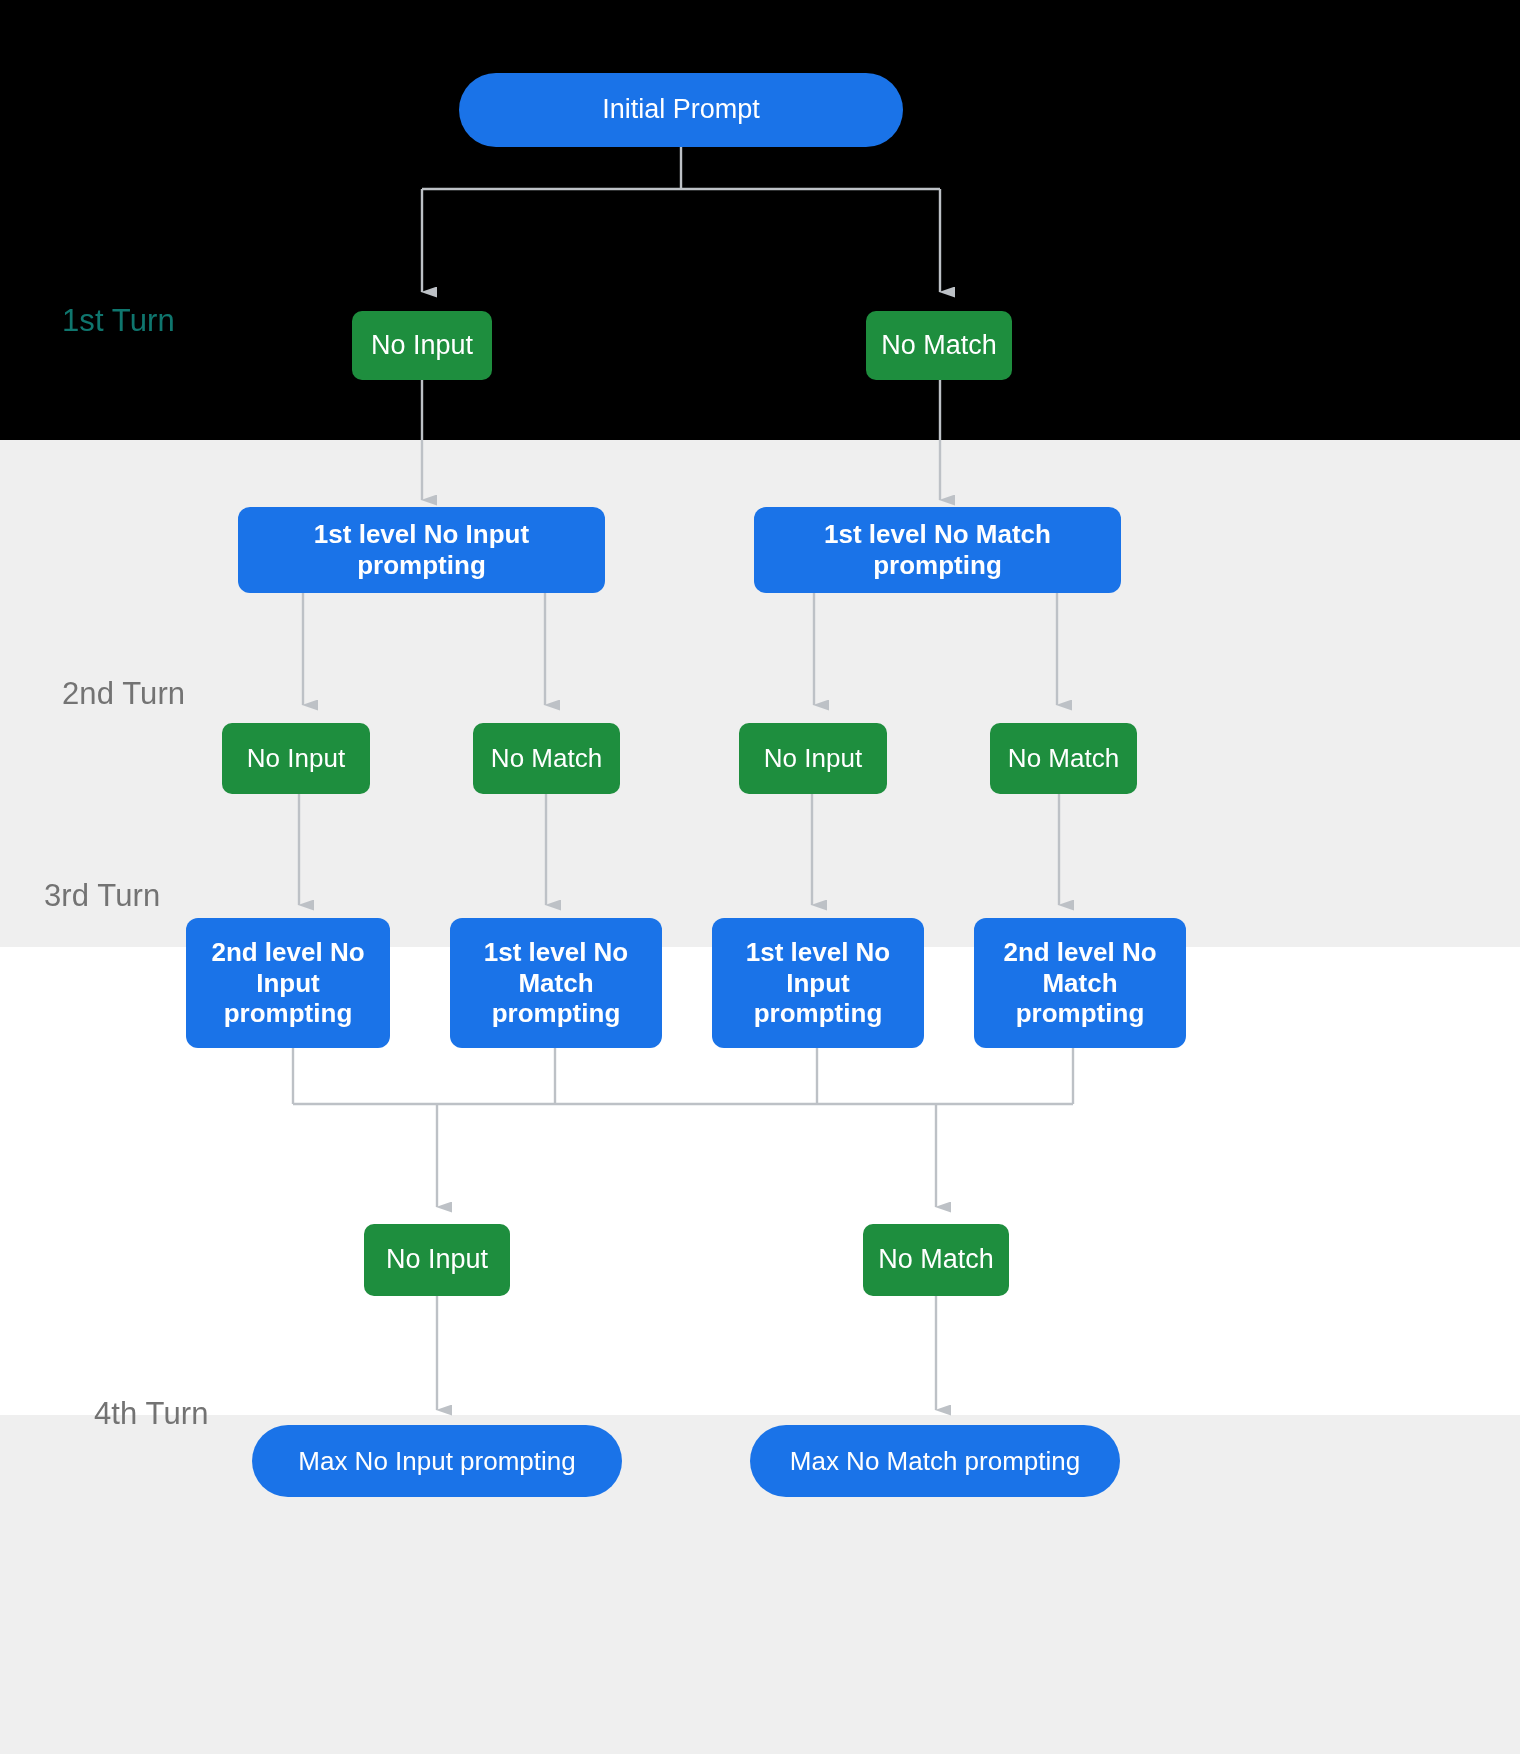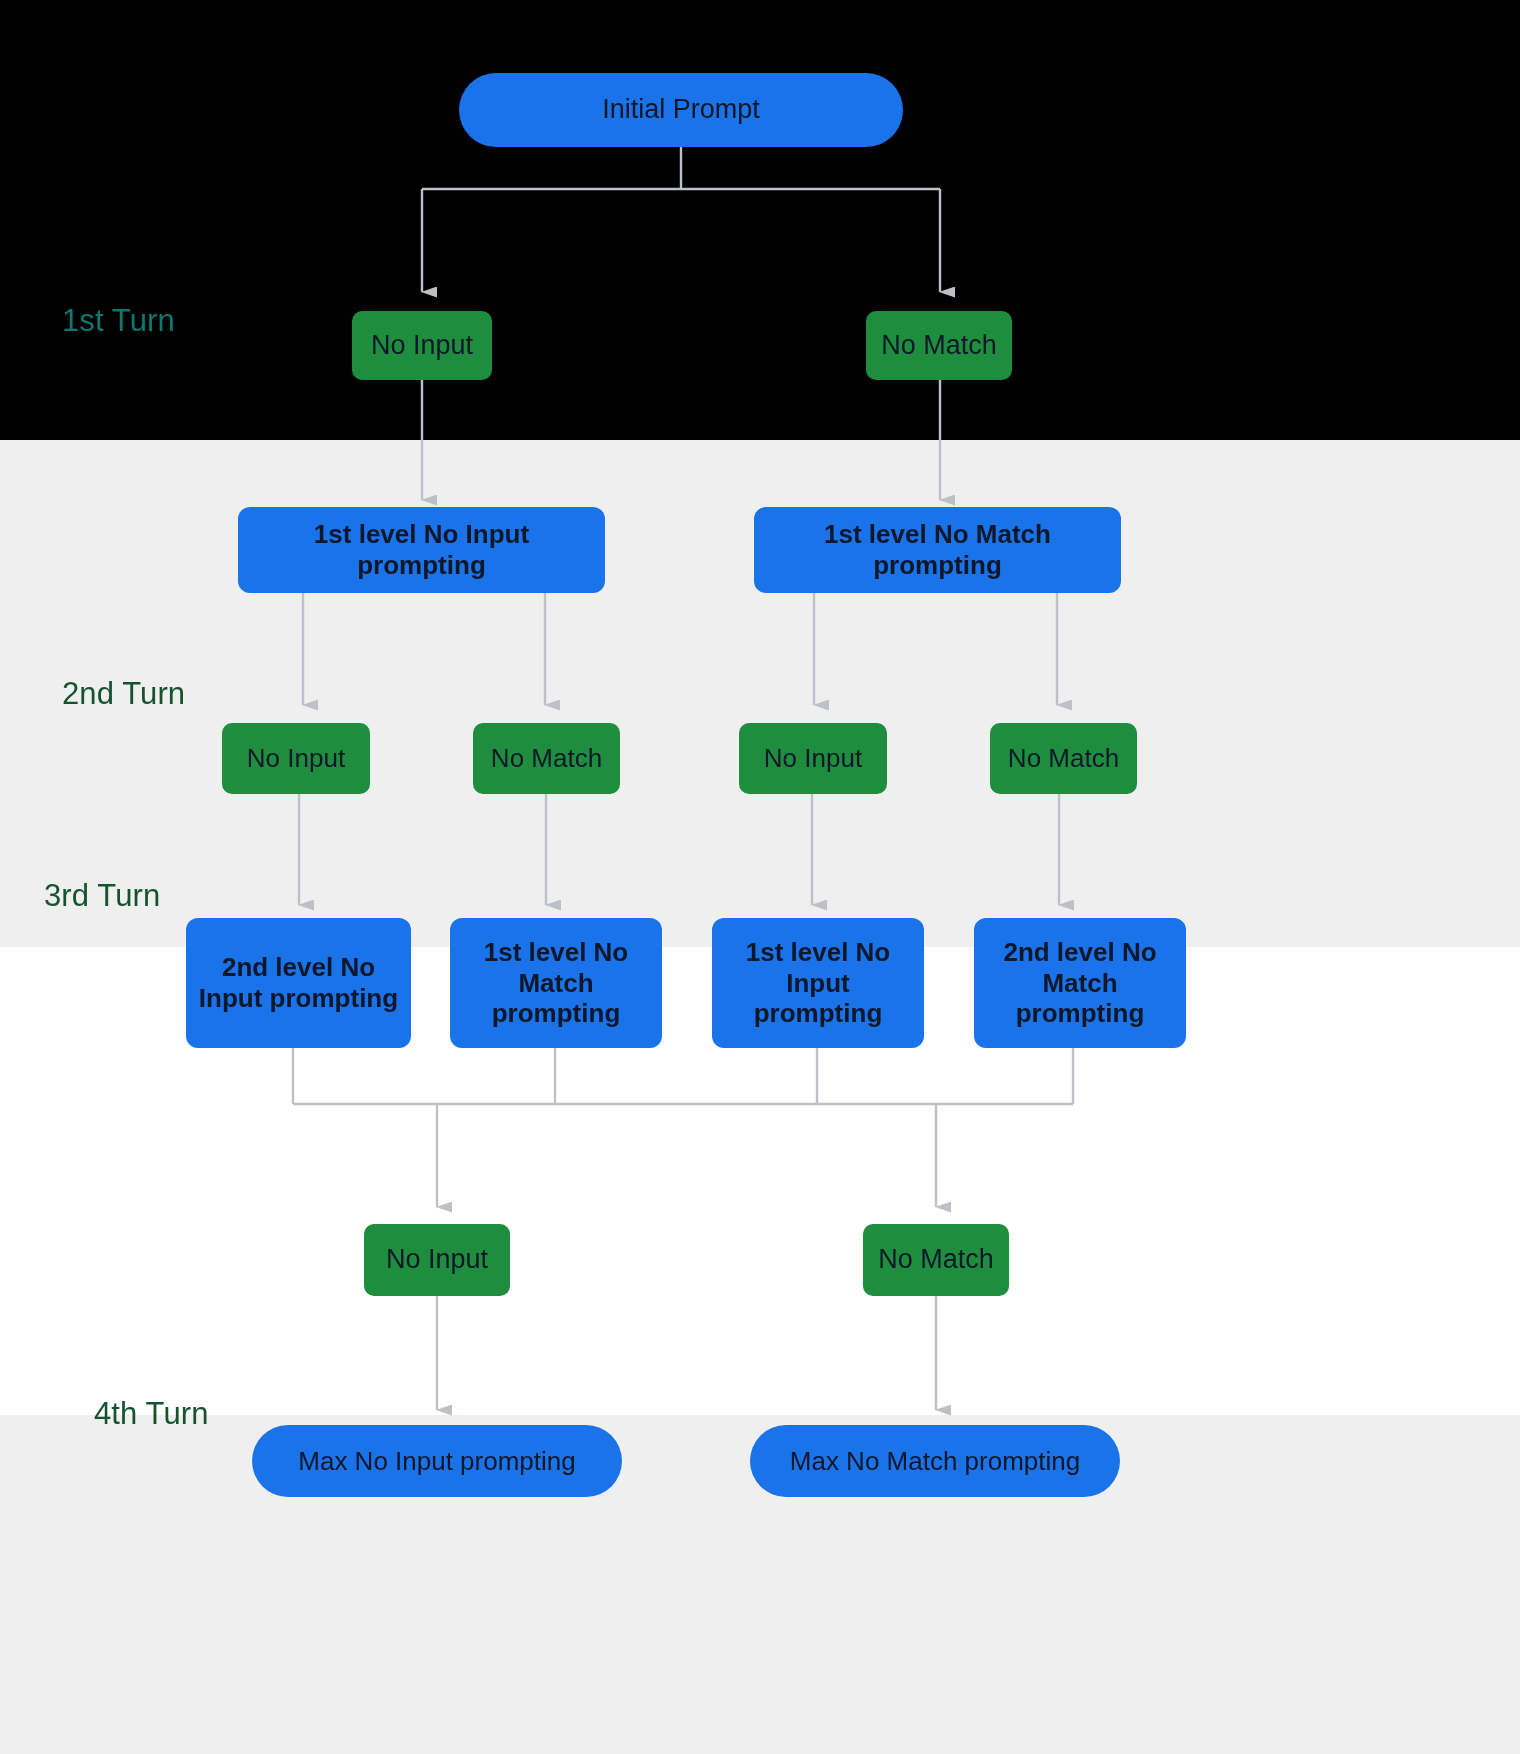--- a/index.html
+++ b/index.html
@@ -22,34 +22,34 @@
   .band-4{top:1415px;height:339px;background:#efefef;}
 
   
   .turn-label{
     position:absolute;
     font-size:31px;
     letter-spacing:.1px;
     white-space:nowrap;
   }
   .turn-label.on-black{color:#0f766e;}
-  .turn-label.on-light{color:#14532d;}
+  .turn-label.on-light{color:#737373;}
 
   
   #wires{position:absolute;left:0;top:0;width:1520px;height:1754px;}
 
   
   .node{
     position:absolute;
     box-sizing:border-box;
     display:flex;
     align-items:center;
     justify-content:center;
     text-align:center;
-    color:#0f172a;
+    color:#ffffff;
     line-height:1.18;
     padding:4px 10px;
   }
   .node.blue{background:#1a73e8;}
   .node.green{background:#1e8e3e;}
   .node.pill{border-radius:999px;}
   .node.round{border-radius:12px;font-weight:bold;}
   .node.round-sm{border-radius:10px;}
   .fs-27{font-size:27px;}
   .fs-26{font-size:26px;}
@@ -116,21 +116,21 @@
   <div class="node green round-sm fs-27" style="left:866px;top:311px;width:146px;height:69px;">No Match</div>
 
   <div class="node blue round fs-26" style="left:238px;top:507px;width:367px;height:86px;">1st level No Input prompting</div>
   <div class="node blue round fs-26" style="left:754px;top:507px;width:367px;height:86px;">1st level No Match prompting</div>
 
   <div class="node green round-sm fs-26" style="left:222px;top:723px;width:148px;height:71px;">No Input</div>
   <div class="node green round-sm fs-26" style="left:473px;top:723px;width:147px;height:71px;">No Match</div>
   <div class="node green round-sm fs-26" style="left:739px;top:723px;width:148px;height:71px;">No Input</div>
   <div class="node green round-sm fs-26" style="left:990px;top:723px;width:147px;height:71px;">No Match</div>
 
-  <div class="node blue round fs-26" style="left:186px;top:918px;width:225px;height:130px;">2nd level No Input prompting</div>
+  <div class="node blue round fs-26" style="left:186px;top:918px;width:204px;height:130px;">2nd level No Input prompting</div>
   <div class="node blue round fs-26" style="left:450px;top:918px;width:212px;height:130px;">1st level No Match prompting</div>
   <div class="node blue round fs-26" style="left:712px;top:918px;width:212px;height:130px;">1st level No Input prompting</div>
   <div class="node blue round fs-26" style="left:974px;top:918px;width:212px;height:130px;">2nd level No Match prompting</div>
 
   <div class="node green round-sm fs-27" style="left:364px;top:1224px;width:146px;height:72px;">No Input</div>
   <div class="node green round-sm fs-27" style="left:863px;top:1224px;width:146px;height:72px;">No Match</div>
 
   <div class="node blue pill fs-26" style="left:252px;top:1425px;width:370px;height:72px;">Max No Input prompting</div>
   <div class="node blue pill fs-26" style="left:750px;top:1425px;width:370px;height:72px;text-align:right;">Max No Match prompting</div>
 

